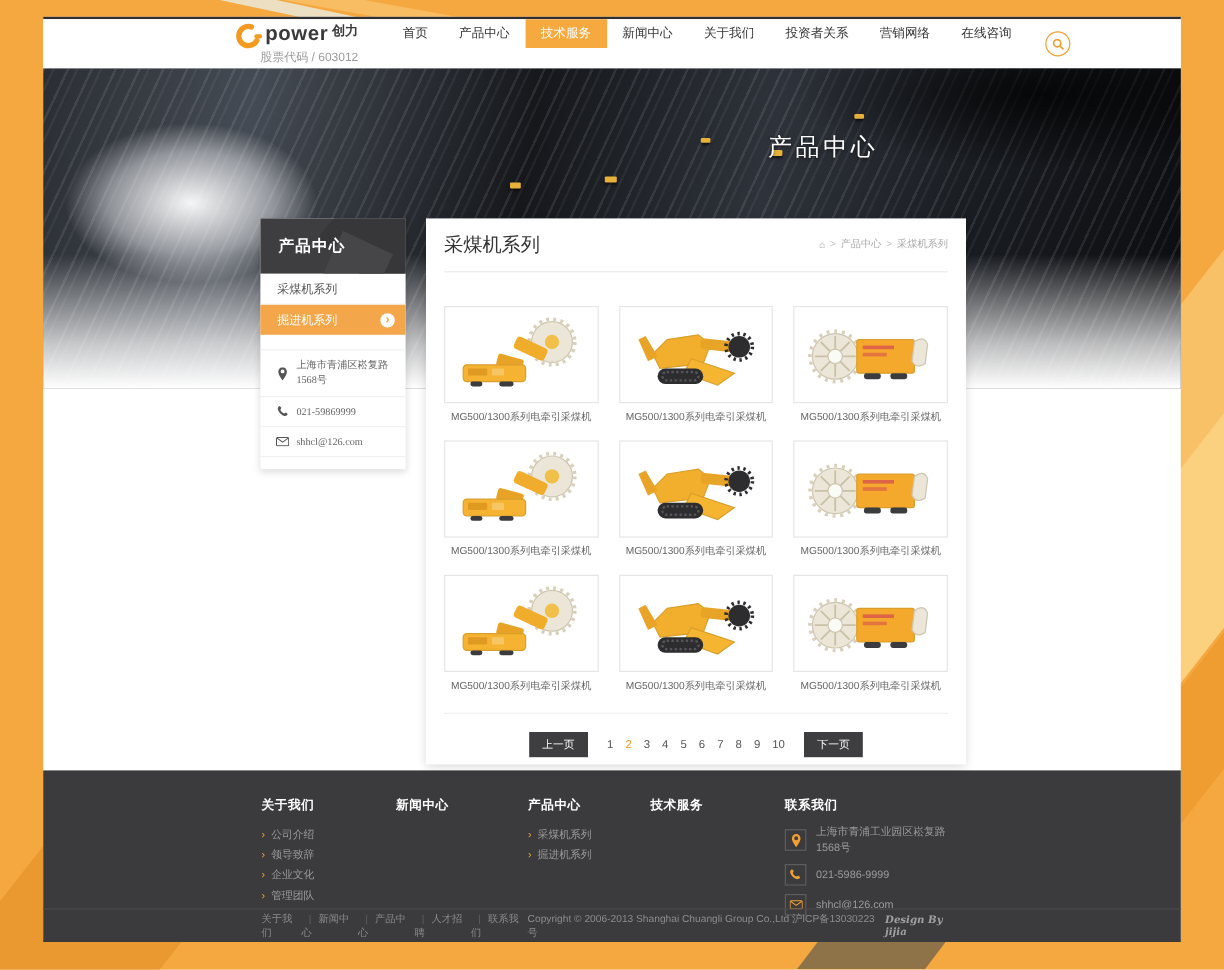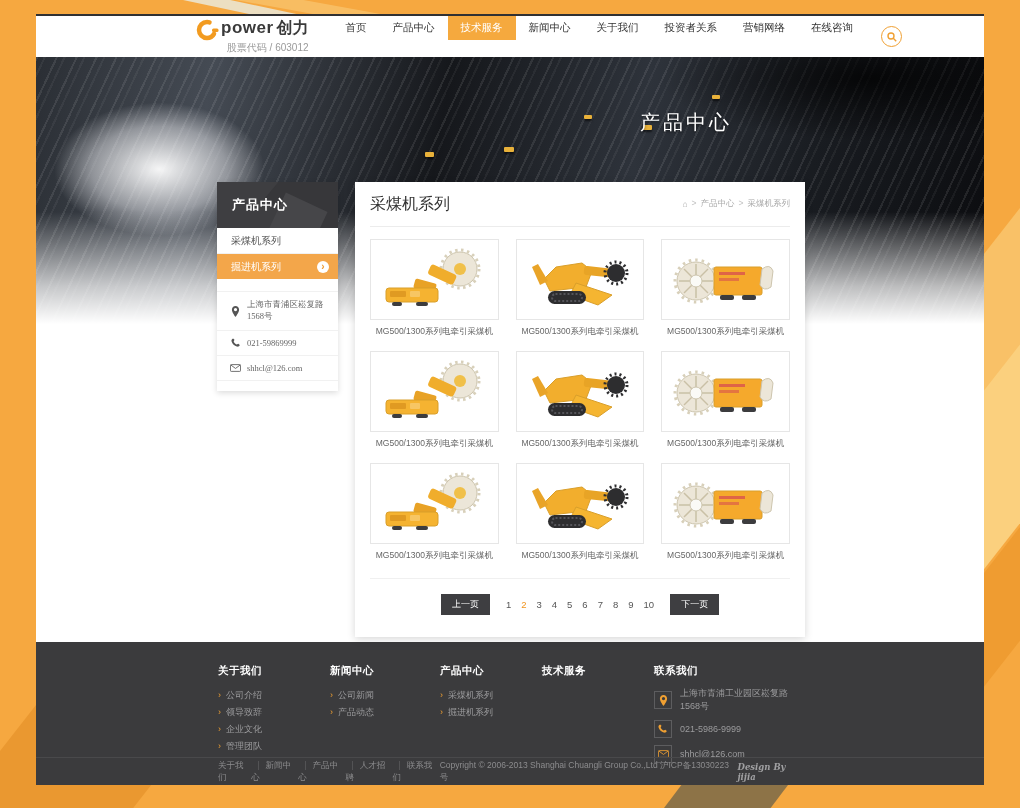--- a/index.html
+++ b/index.html
@@ -23,21 +23,21 @@
 
   
   .site{position:absolute;left:36px;top:14px;width:948px;height:769px;background:#fff;
     border-top:2px solid #303032;z-index:2;box-sizing:border-box;}
 
   
   .hdr{height:41px;display:flex;align-items:center;background:#fff;position:relative;}
   .logo{margin-left:160px;display:flex;flex-direction:column;cursor:pointer;}
   .logo-row{display:flex;align-items:flex-start;}
   .logo-en{font-size:17px;font-weight:bold;color:#3a3a3a;letter-spacing:.5px;margin-left:1px;}
-  .logo-cn{font-size:16px;font-weight:bold;color:#3a3a3a;margin-left:3px;}
+  .logo-cn{font-size:11px;font-weight:bold;color:#3a3a3a;margin-left:3px;}
   .logo-tag{font-size:10px;color:#9a9a9a;text-align:right;margin-top:-1px;}
   .nav{display:flex;height:41px;margin-left:24px;}
   .nav-item{font-size:10.5px;color:#333;padding:0 13px;display:flex;align-items:center;height:24px;cursor:pointer;white-space:nowrap;}
   .nav-item.active{background:#f5a93e;color:#fff;}
   .search-btn{margin-left:15px;width:19px;height:19px;border:1px solid #f0a032;border-radius:50%;
     display:flex;align-items:center;justify-content:center;cursor:pointer;background:#fff;flex:0 0 auto;}
 
   
   .hero{position:absolute;left:0;top:41px;width:948px;height:267px;overflow:hidden;
     background:
@@ -77,21 +77,21 @@
   .sb-row .c-icon{color:#555;width:11px;}
 
   
   .main-card{position:absolute;left:319px;top:166px;width:450px;height:455px;background:#fff;
     box-shadow:0 2px 8px rgba(0,0,0,.16);padding:0 15px;box-sizing:border-box;z-index:3;}
   .main-head{display:flex;justify-content:space-between;align-items:center;height:44px;border-bottom:1px solid #ececec;}
   .main-title{font-size:16px;color:#333;}
   .breadcrumb{display:flex;align-items:center;font-size:8.5px;color:#aaa;}
   .bc-item{color:#aaa;cursor:pointer;}
   .bc-item + .bc-item::before{content:">";margin:0 4px;color:#c2c2c2;}
-  .grid{display:grid;grid-template-columns:repeat(3,1fr);column-gap:17px;row-gap:13px;margin-top:12px;}
+  .grid{display:grid;grid-template-columns:repeat(3,1fr);column-gap:17px;row-gap:13px;margin-top:28px;}
   .p-card{cursor:pointer;}
   .p-img{border:1px solid #e6e6e6;height:79px;display:flex;align-items:center;justify-content:center;background:#fff;overflow:hidden;}
   .p-cap{font-size:8.5px;color:#666;text-align:center;margin-top:6px;white-space:nowrap;}
   .pager{display:flex;align-items:center;justify-content:center;gap:6px;margin-top:16px;border-top:1px solid #f0f0f0;padding-top:15px;}
   .pg-btn{background:#3e3e41;color:#fff;font-size:9px;padding:4px 11px;cursor:pointer;border:none;}
   .pg-nums{display:flex;gap:6px;margin:0 8px;}
   .pg-num{font-size:9.5px;color:#555;cursor:pointer;padding:0 2px;}
   .pg-num.active{color:#f0941e;}
 
   
@@ -451,26 +451,20 @@
 
         <a class="f-link">企业文化</a>
 
         <a class="f-link">管理团队</a>
       </div>
   </div>
 </div>
       <div class="f-col w2">
   <div>
     <div class="f-title">新闻中心</div>
-    <div>
-
-        <a class="f-link">公司新闻</a>
-
-        <a class="f-link">产品动态</a>
-      </div>
   </div>
 </div>
       <div class="f-col w3">
   <div>
     <div class="f-title">产品中心</div>
     <div>
 
         <a class="f-link">采煤机系列</a>
 
         <a class="f-link">掘进机系列</a>

